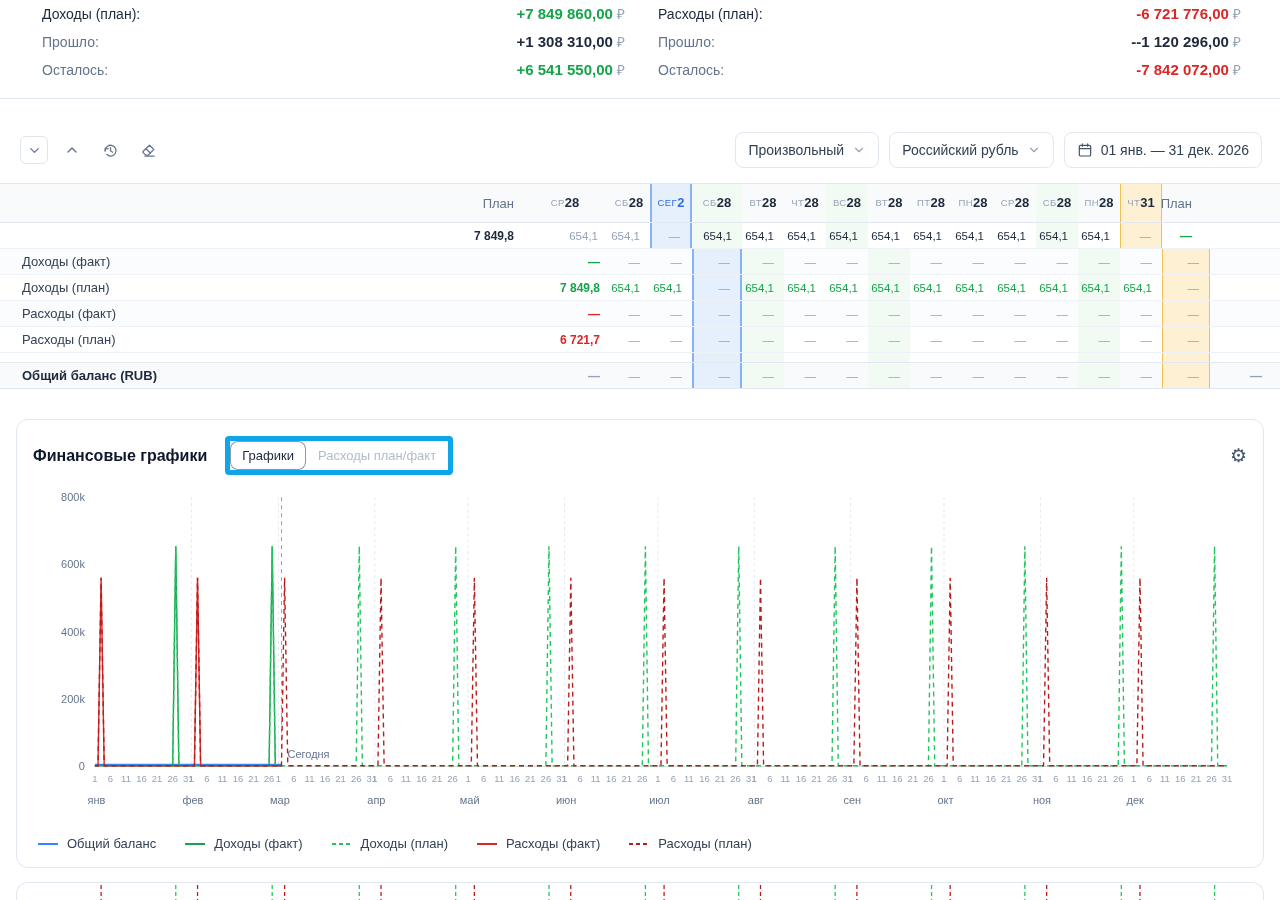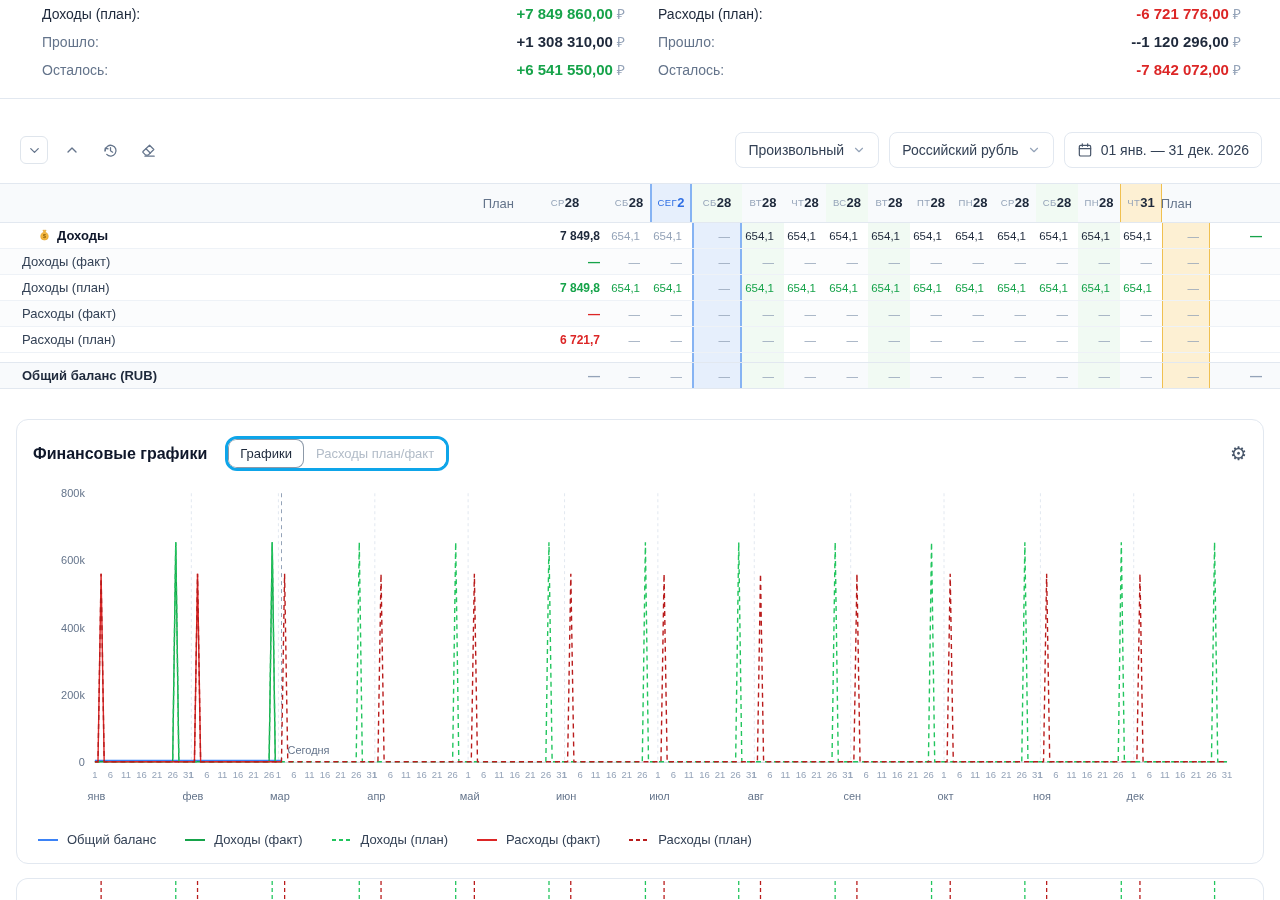--- a/index.html
+++ b/index.html
@@ -53,21 +53,21 @@
   .t-fact{padding-right:18px;font-size:12px;font-weight:700}
   .t-header .t-fact{font-weight:400}
   .t-gap{height:9px;border-bottom:none}
   .t-balance{height:27px;border-top:1px solid #e2e8f0;border-bottom:1px solid #e2e8f0;background:#f8fafc}
   .t-balance .t-cat{font-weight:700;color:#1e293b}
 
   
   .card{margin:30px 16px 0 16px;border:1px solid #e2e8f0;border-radius:12px;background:#fff;padding:16px}
   .card-head{display:flex;align-items:center;gap:18px;margin-bottom:8px}
   .card-head h3{font-size:16px;font-weight:700;color:#0f172a}
-  .tabs{display:flex;border:3px solid #0ea5e9;border-radius:12px;overflow:hidden}
+  .tabs{display:flex;border:5px solid #0ea5e9;border-radius:4px;overflow:hidden}
   .tab{padding:7px 12px;font-size:13px;border:none;background:#fff;color:#b2bcc8;cursor:pointer;white-space:nowrap}
   .tab.active{box-shadow:inset 0 0 0 1px #8d99a8;border-radius:8px;color:#1e293b;font-weight:500}
   .gear-btn{margin-left:auto;border:none;background:none;cursor:pointer;color:#475569;font-size:19px;line-height:1}
   #finance-chart{display:block;width:100%;height:345px}
   .legend{display:flex;align-items:center;gap:28px;padding:8px 0 0 4px;font-size:13px;color:#334155}
   .lg-item{display:flex;align-items:center;gap:8px;cursor:pointer}
 
   
   .partial-card{margin:14px 16px 0 16px;border:1px solid #e2e8f0;border-bottom:none;
     border-radius:12px 12px 0 0;background:#fff;height:24px;overflow:hidden;padding:2px 16px 0 16px}
@@ -212,29 +212,20 @@
         <div class="dn">28</div>
       </div>
       <div class="t-day th col-period-end">
         <div class="wd">ЧТ</div>
         <div class="dn">31</div>
       </div>
       <div class="t-fact num">План</div>
     </div>
   <div class="t-body">
       <div class="t-row t-group">
-        <div class="t-cat">
-          <span class="emoji">
-            <svg width="13" height="13" viewBox="0 0 16 16">
-              <path d="M6 1.5h4L8.8 3.6c2.3 1 3.9 3.1 3.9 5.6a4.2 4.2 0 0 1-4.2 4.3h-1A4.2 4.2 0 0 1 3.3 9.2c0-2.5 1.6-4.6 3.9-5.6z" fill="#f4b63f" stroke="#d99a1b" stroke-width="0.6"></path>
-              <text x="8" y="11" font-size="6.5" text-anchor="middle" fill="#8a5d00" font-weight="bold">$</text>
-            </svg>
-          </span>
-          <span>Доходы</span>
-        </div>
         <div class="t-plan num c-dark">7 849,8</div>
         <div class="t-day num col-normal c-muted">654,1</div>
         <div class="t-day num col-normal c-muted">654,1</div>
         <div class="t-day num col-today c-muted">—</div>
         <div class="t-day num col-weekend c-dark">654,1</div>
         <div class="t-day num col-normal c-dark">654,1</div>
         <div class="t-day num col-normal c-dark">654,1</div>
         <div class="t-day num col-weekend c-dark">654,1</div>
         <div class="t-day num col-normal c-dark">654,1</div>
         <div class="t-day num col-normal c-dark">654,1</div>

